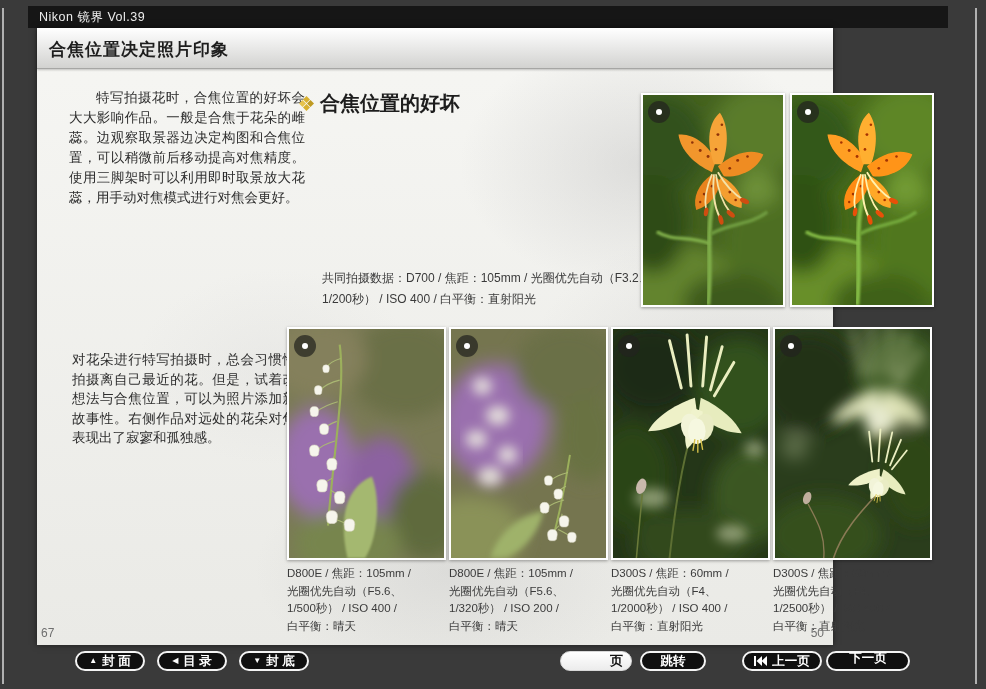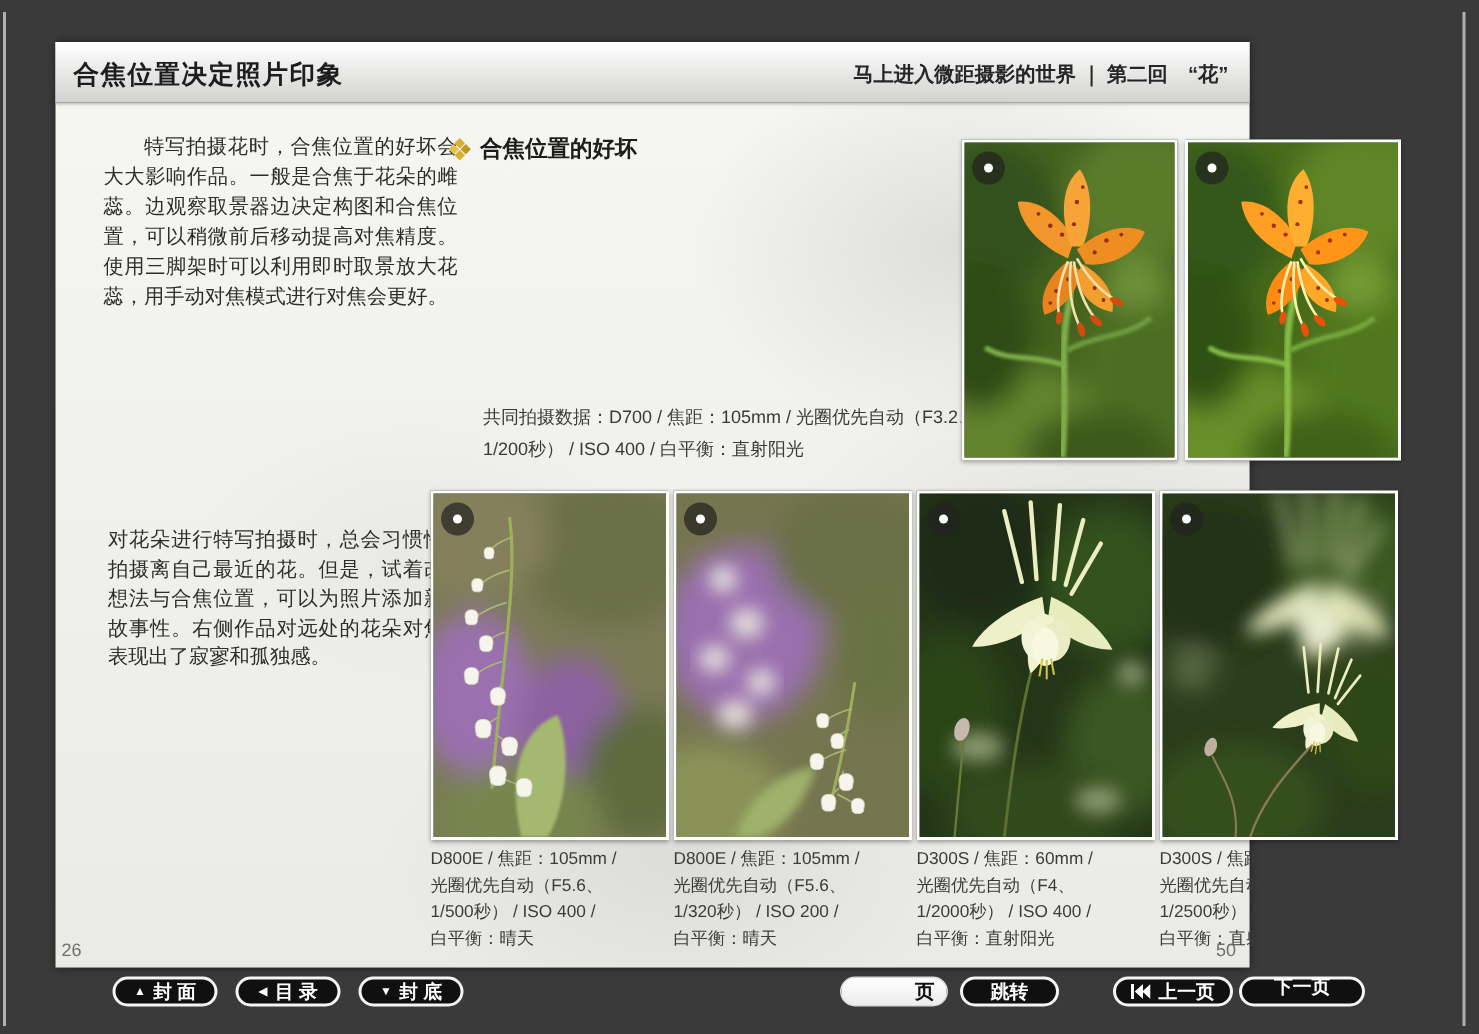--- a/index.html
+++ b/index.html
@@ -24,21 +24,21 @@
 
   .header-strip{position:absolute;left:0;top:0;width:100%;height:40px;
         background:linear-gradient(#ffffff,#d2d2d0);border-bottom:1px solid #a6a6a4;
         box-shadow:0 1px 2px rgba(0,0,0,.22);}
   .header-title{position:absolute;left:12px;top:10px;font-size:17px;font-weight:bold;color:#1d1d1d;letter-spacing:1px;}
   .header-right{position:absolute;right:14px;top:13px;font-size:13.5px;font-weight:bold;color:#262626;}
 
   .para{position:absolute;color:#2d2d2d;text-align:justify;margin-left:24px;}
   .intro{left:8px;top:60px;width:236px;font-size:13.5px;line-height:20px;text-indent:2em;}
 
-  .sec-head{position:absolute;display:flex;align-items:center;gap:6px;font-size:15px;font-weight:bold;color:#1d1d1d;}
+  .sec-head{position:absolute;display:flex;align-items:center;gap:6px;font-size:20px;font-weight:bold;color:#1d1d1d;}
   .sec1-head{left:262px;top:62px;}
   .sec2-head{left:18px;top:298px;}
   .bullet{display:inline-block;width:15px;height:15px;flex:0 0 15px;}
 
   .sec1-body{left:261px;top:86px;width:344px;font-size:12.5px;line-height:18.5px;}
   .shared-data{left:261px;top:240px;width:354px;font-size:12px;line-height:21px;color:#3a3a3a;white-space:pre-line;text-align:left;}
   .sec2-body{left:11px;top:322px;width:238px;font-size:13.5px;line-height:19.5px;}
 
   .photo{position:absolute;border:2px solid #ffffff;box-sizing:border-box;
          box-shadow:0 1px 3px rgba(0,0,0,.35);background:#2c3d18;}
@@ -283,26 +283,28 @@
         <g transform="translate(62,92) scale(0.62) rotate(8)">
           <use href="#columbine-flower"></use>
         </g>
       </symbol>
     </defs>
   </svg>
 
   <div class="edge edge-left"></div>
   <div class="edge edge-right"></div>
 
+  <div class="topbar">
+    <span>Nikon 镜界 Vol.39</span>
+  </div>
 
   <div class="page">
 
     <div class="header-strip">
       <div class="header-title">合焦位置决定照片印象</div>
-      <div class="header-right">马上进入微距摄影的世界 ｜ 第二回　“花”</div>
     </div>
 
     <div class="para intro">特写拍摄花时，合焦位置的好坏会大大影响作品。一般是合焦于花朵的雌蕊。边观察取景器边决定构图和合焦位置，可以稍微前后移动提高对焦精度。使用三脚架时可以利用即时取景放大花蕊，用手动对焦模式进行对焦会更好。</div>
 
     <div class="sec-head sec1-head">
       <svg class="bullet" viewBox="0 0 15 15">
         <path d="M7.5 0 L11 3.5 L7.5 7 L4 3.5 Z" fill="#d8b02f"></path>
         <path d="M15 7.5 L11.5 11 L8 7.5 L11.5 4 Z" fill="#bf9a22"></path>
         <path d="M7.5 8 L11 11.5 L7.5 15 L4 11.5 Z" fill="#d8b02f"></path>
         <path d="M7 7.5 L3.5 11 L0 7.5 L3.5 4 Z" fill="#e6c24c"></path>
@@ -362,21 +364,21 @@
 白平衡：晴天</div>
     <div class="caption cap3">D300S / 焦距：60mm /
 光圈优先自动（F4、
 1/2000秒） / ISO 400 /
 白平衡：直射阳光</div>
     <div class="caption cap4">D300S / 焦距：60mm /
 光圈优先自动（F4、
 1/2500秒） / ISO 400 /
 白平衡：直射阳光</div>
 
-    <div class="pagenum pagenum-left">26</div>
+    <div class="pagenum pagenum-left">67</div>
     <div class="pagenum pagenum-right">50</div>
   </div>
 
   <div class="toolbar-btn btn-cover">
     <span class="tri">▲</span>
     <span>封 面</span>
   </div>
   <div class="toolbar-btn btn-toc">
     <span class="tri">◀</span>
     <span>目 录</span>

